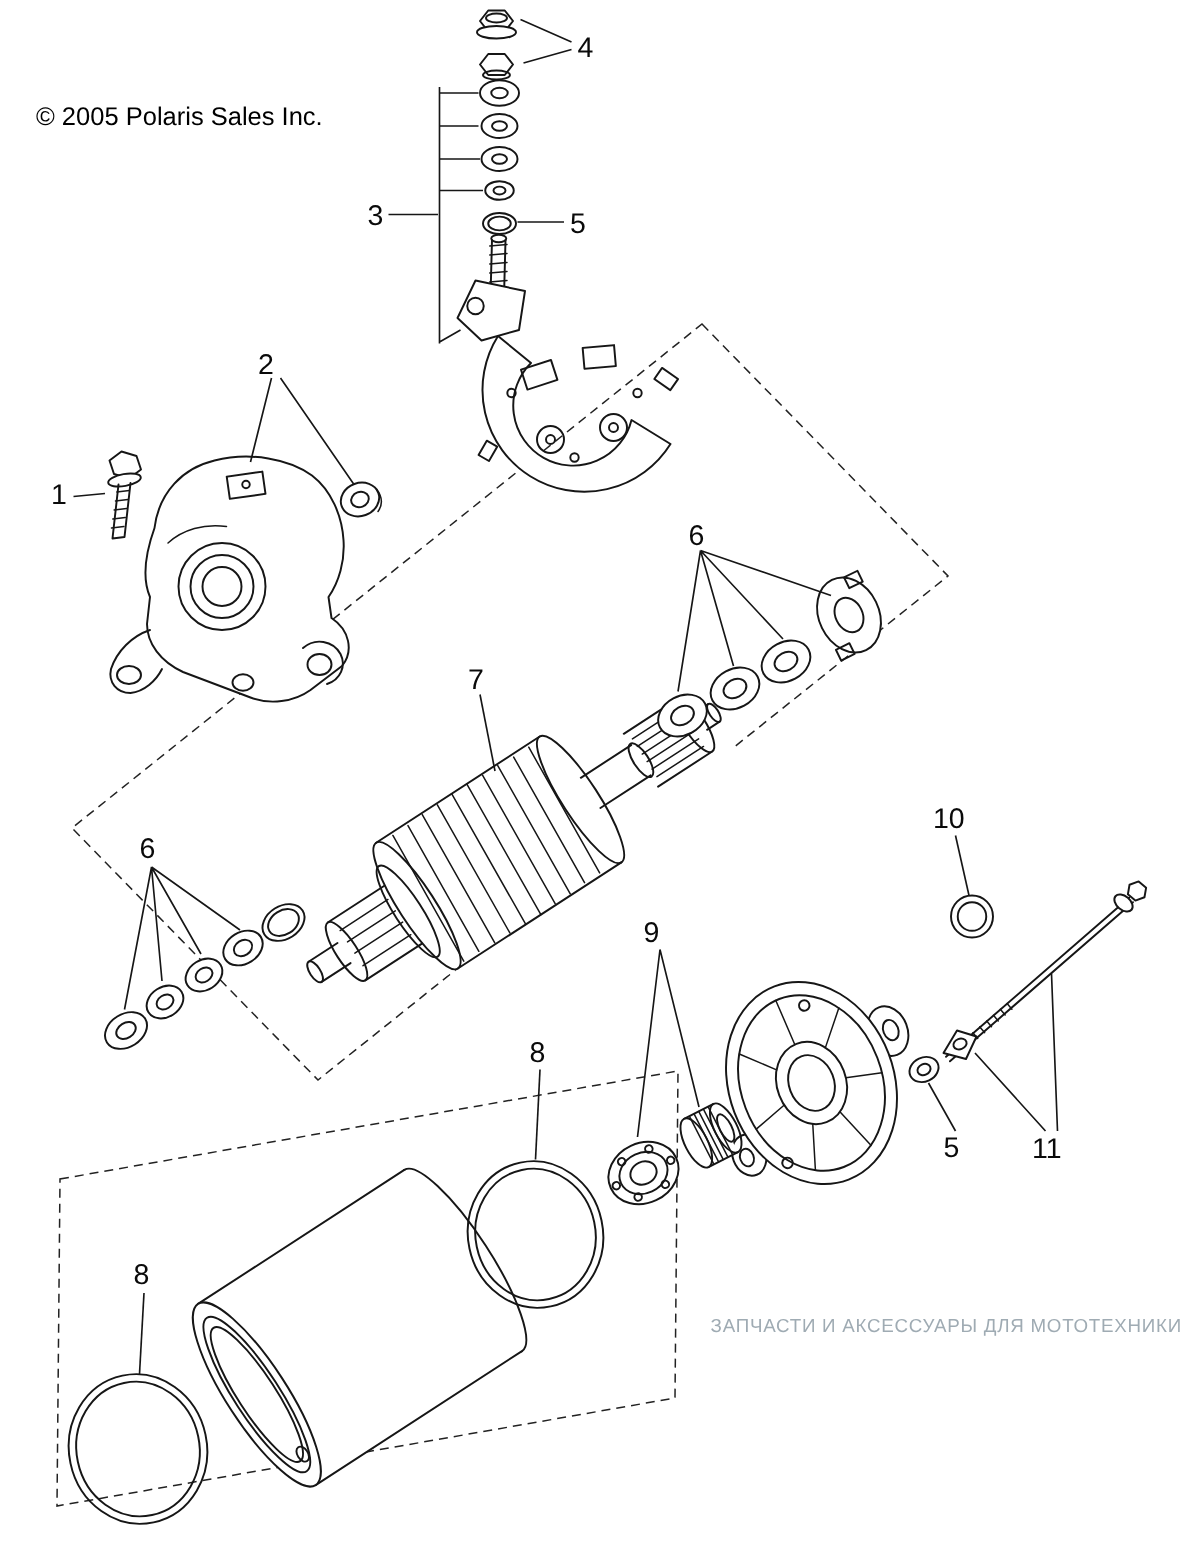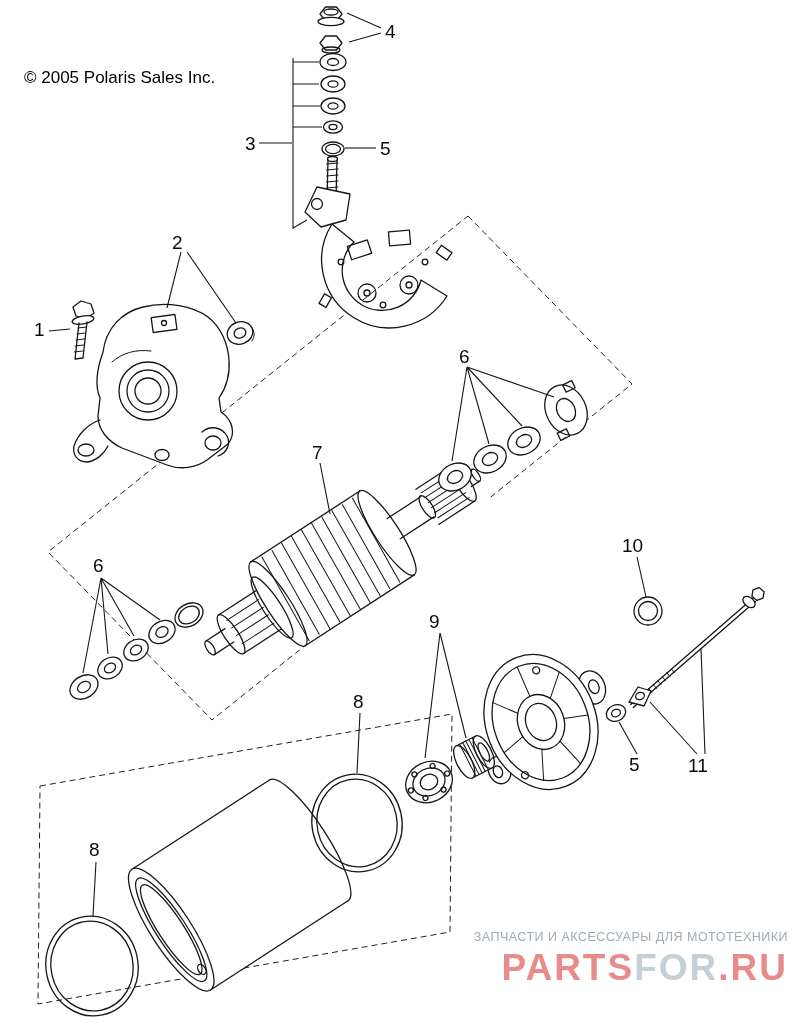--- a/index.html
+++ b/index.html
@@ -11,21 +11,21 @@
     position:absolute; left:24px; top:68px; font-size:17px; color:#000;
     font-family:"Liberation Sans", sans-serif;
   }
   svg.diagram { position:absolute; left:0; top:0; }
   .draw   { fill:none; stroke:#161616; stroke-width:1.3; stroke-linecap:round; stroke-linejoin:round; }
   .wfill  { fill:#ffffff; }
   .thin   { stroke-width:1; }
   .dash   { fill:none; stroke:#222; stroke-width:1; stroke-dasharray:6 4; }
   .leader { fill:none; stroke:#161616; stroke-width:1.1; }
   .callout{ font:19px "Liberation Sans", sans-serif; fill:#0a0a0a; }
-  .watermark { position:absolute; right:12px; top:930px; text-align:right; }
+  .watermark { position:absolute; right:12px; top:877px; text-align:right; }
   .wm-tagline { font-size:12.5px; letter-spacing:.5px; color:#9fabb3; margin-bottom:5px; }
   .wm-logo { font-size:37px; font-weight:bold; letter-spacing:2px; line-height:1; }
 </style>
 </head>
 <body>
 
 <div class="page">
 
   <div class="copyright">© 2005 Polaris Sales Inc.</div>
 
@@ -258,18 +258,15 @@
       <text class="callout" x="622" y="552">10</text>
       <text class="callout" x="629" y="771">5</text>
       <text class="callout" x="353" y="708">8</text>
       <text class="callout" x="89" y="856">8</text>
       <text class="callout" x="688" y="772">11</text>
     </g>
   </svg>
 
   <div class="watermark">
     <div class="wm-tagline">ЗАПЧАСТИ И АКСЕССУАРЫ ДЛЯ МОТОТЕХНИКИ</div>
-    <div class="wm-logo">
-      <span style="color: rgb(233, 139, 139);">PARTS</span><span style="color: rgb(197, 207, 214);">FOR</span><span style="color: rgb(233, 139, 139);">.RU</span>
-    </div>
   </div>
 
 </div>
 
 </body></html>

